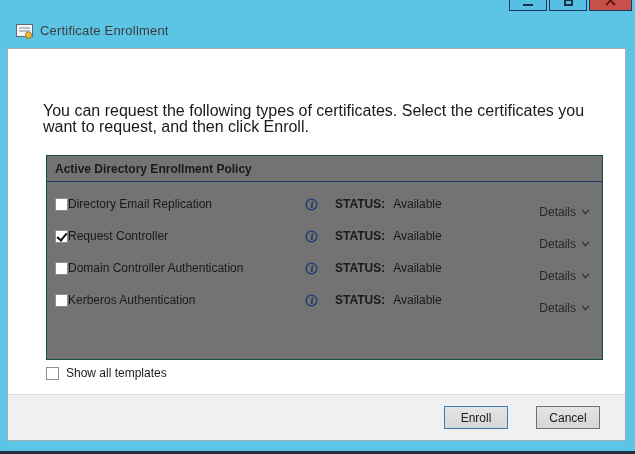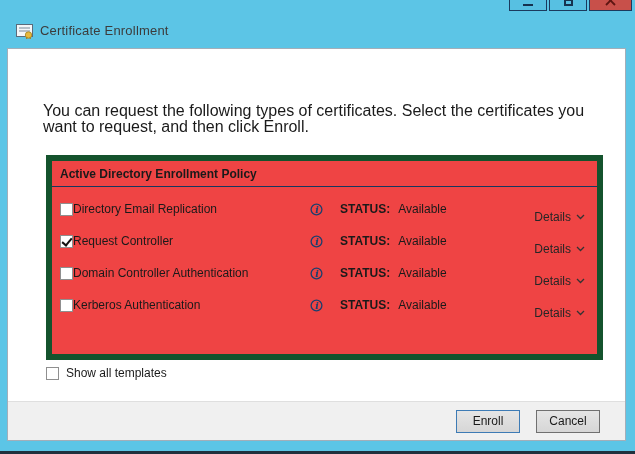--- a/index.html
+++ b/index.html
@@ -34,21 +34,21 @@
     position:absolute;left:35px;top:22px;
     font-size:15px;color:#2b5fad;font-weight:normal;margin:0;
   }
   .description{
     position:absolute;left:35px;top:54px;width:565px;
     font-size:16px;line-height:16px;color:#1a1a1a;margin:0;
   }
   
   .policy-box{
     position:absolute;left:38px;top:106px;width:557px;height:205px;
-    border:6px solid #14532d;box-sizing:border-box;background:#ef4444;
+    border:1px solid #14532d;box-sizing:border-box;background:#737373;
   }
   .policy-header{
     height:26px;box-sizing:border-box;border-bottom:1px solid #17375e;
     display:flex;align-items:center;padding-left:8px;
     font-size:12px;font-weight:bold;color:#1a1a1a;
   }
   .rows{padding-top:6px;}
   .tpl-row{
     height:32px;display:grid;grid-template-columns:250px 1fr auto;
     align-items:center;padding:0 12px 0 8px;
@@ -68,23 +68,23 @@
   .status-label{font-size:12px;font-weight:bold;color:#1a1a1a;margin-left:12px;}
   .status-value{font-size:12px;color:#1a1a1a;margin-left:3px;}
   .details-label{font-size:12px;color:#262626;}
   
   .show-all{
     position:absolute;left:38px;top:317px;display:flex;align-items:center;gap:7px;
     font-size:12px;color:#1a1a1a;
   }
   
   .footer{
-    position:absolute;left:0;bottom:0;width:100%;height:39px;box-sizing:border-box;
+    position:absolute;left:0;bottom:0;width:100%;height:46px;box-sizing:border-box;
     background:#f0f0f0;border-top:1px solid #dfdfdf;
-    display:flex;align-items:center;justify-content:flex-end;gap:16px;padding-right:25px;
+    display:flex;align-items:center;justify-content:flex-end;gap:28px;padding-right:25px;
   }
   .btn{
     width:64px;height:23px;box-sizing:border-box;font-size:12px;color:#1a1a1a;
     background:linear-gradient(#e5e5e5,#d6d6d6);
     border:1px solid #707070;display:flex;align-items:center;justify-content:center;
     font-family:"Liberation Sans",sans-serif;
   }
   .btn.default{border:1px solid #3d7bb5;}
   
   .bottom-edge{position:absolute;left:0;bottom:0;width:100%;height:3px;background:#20303d;}

